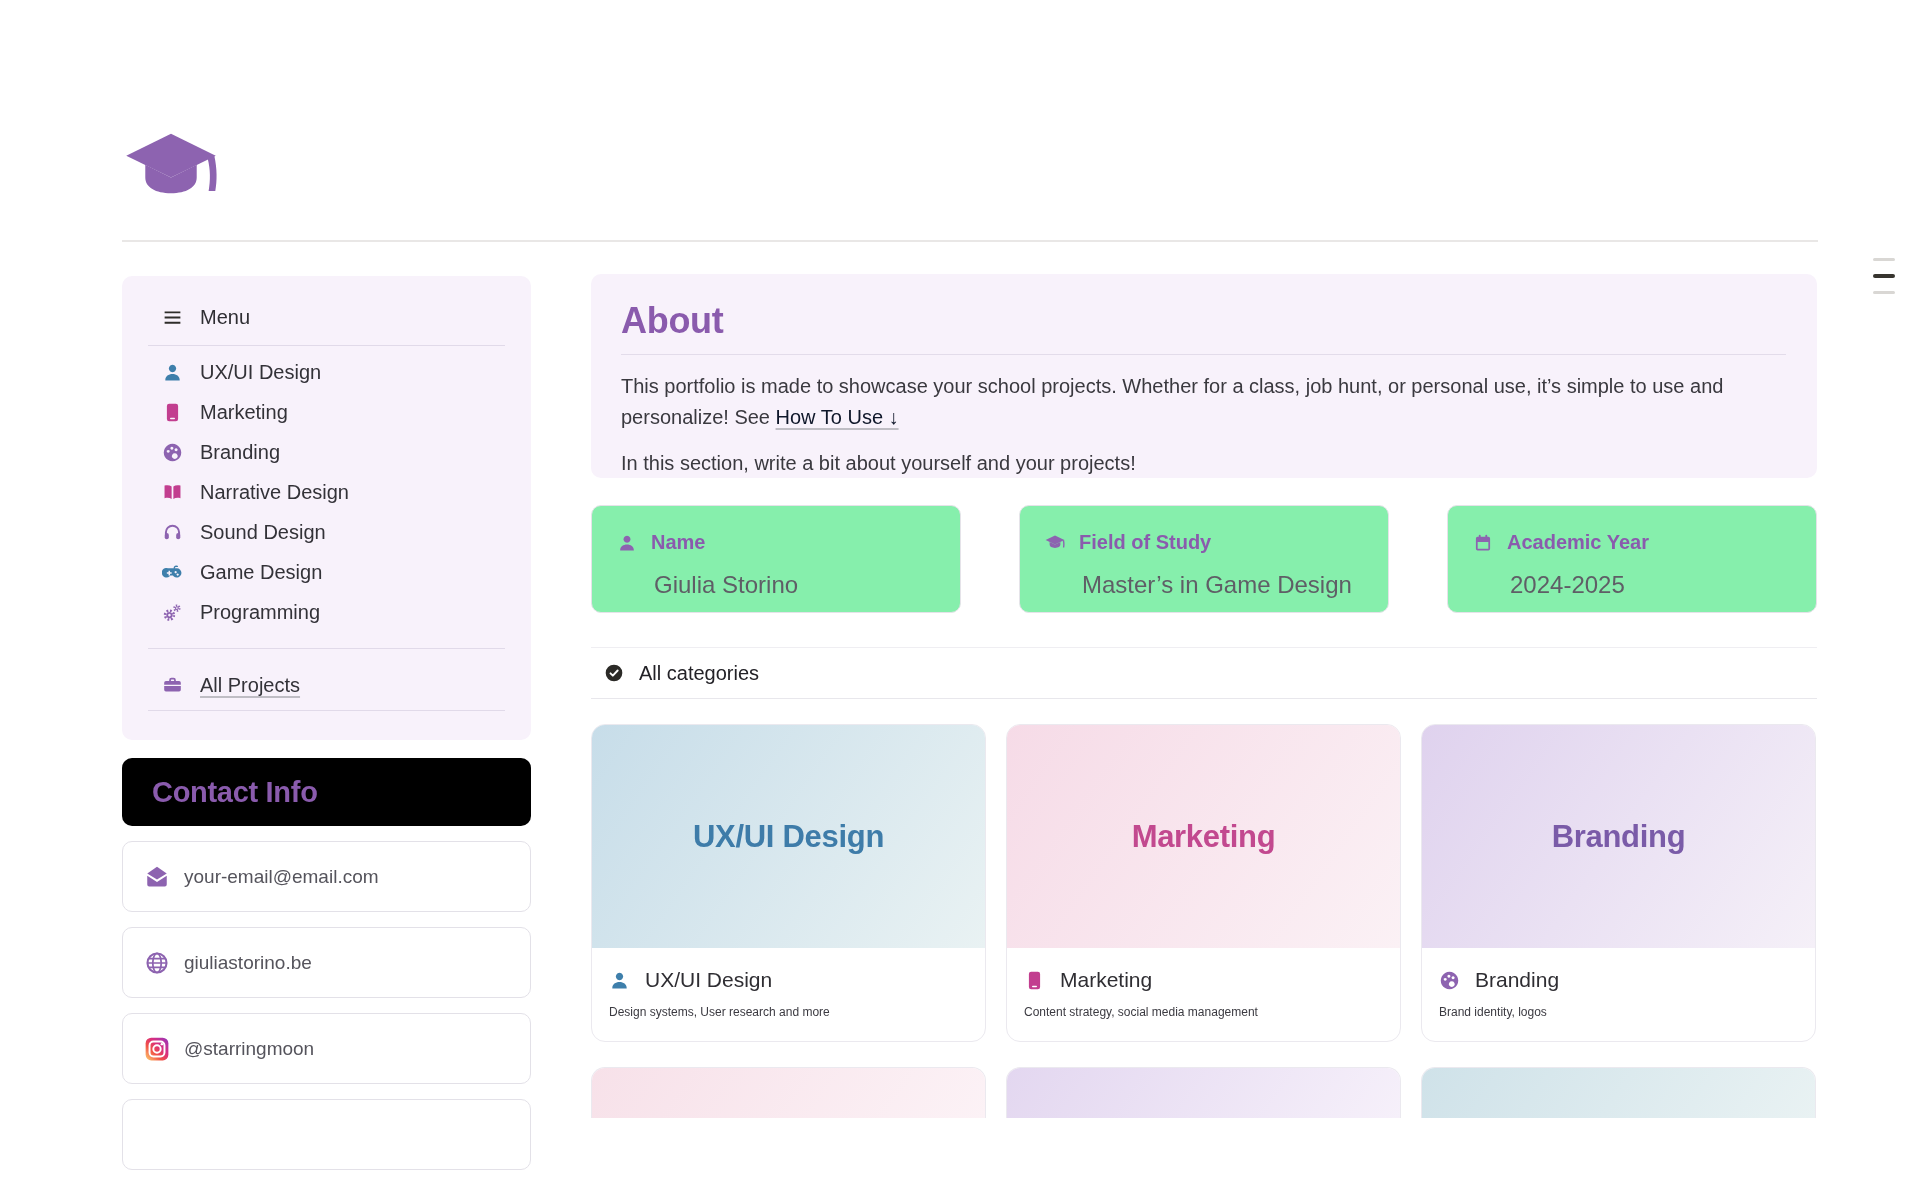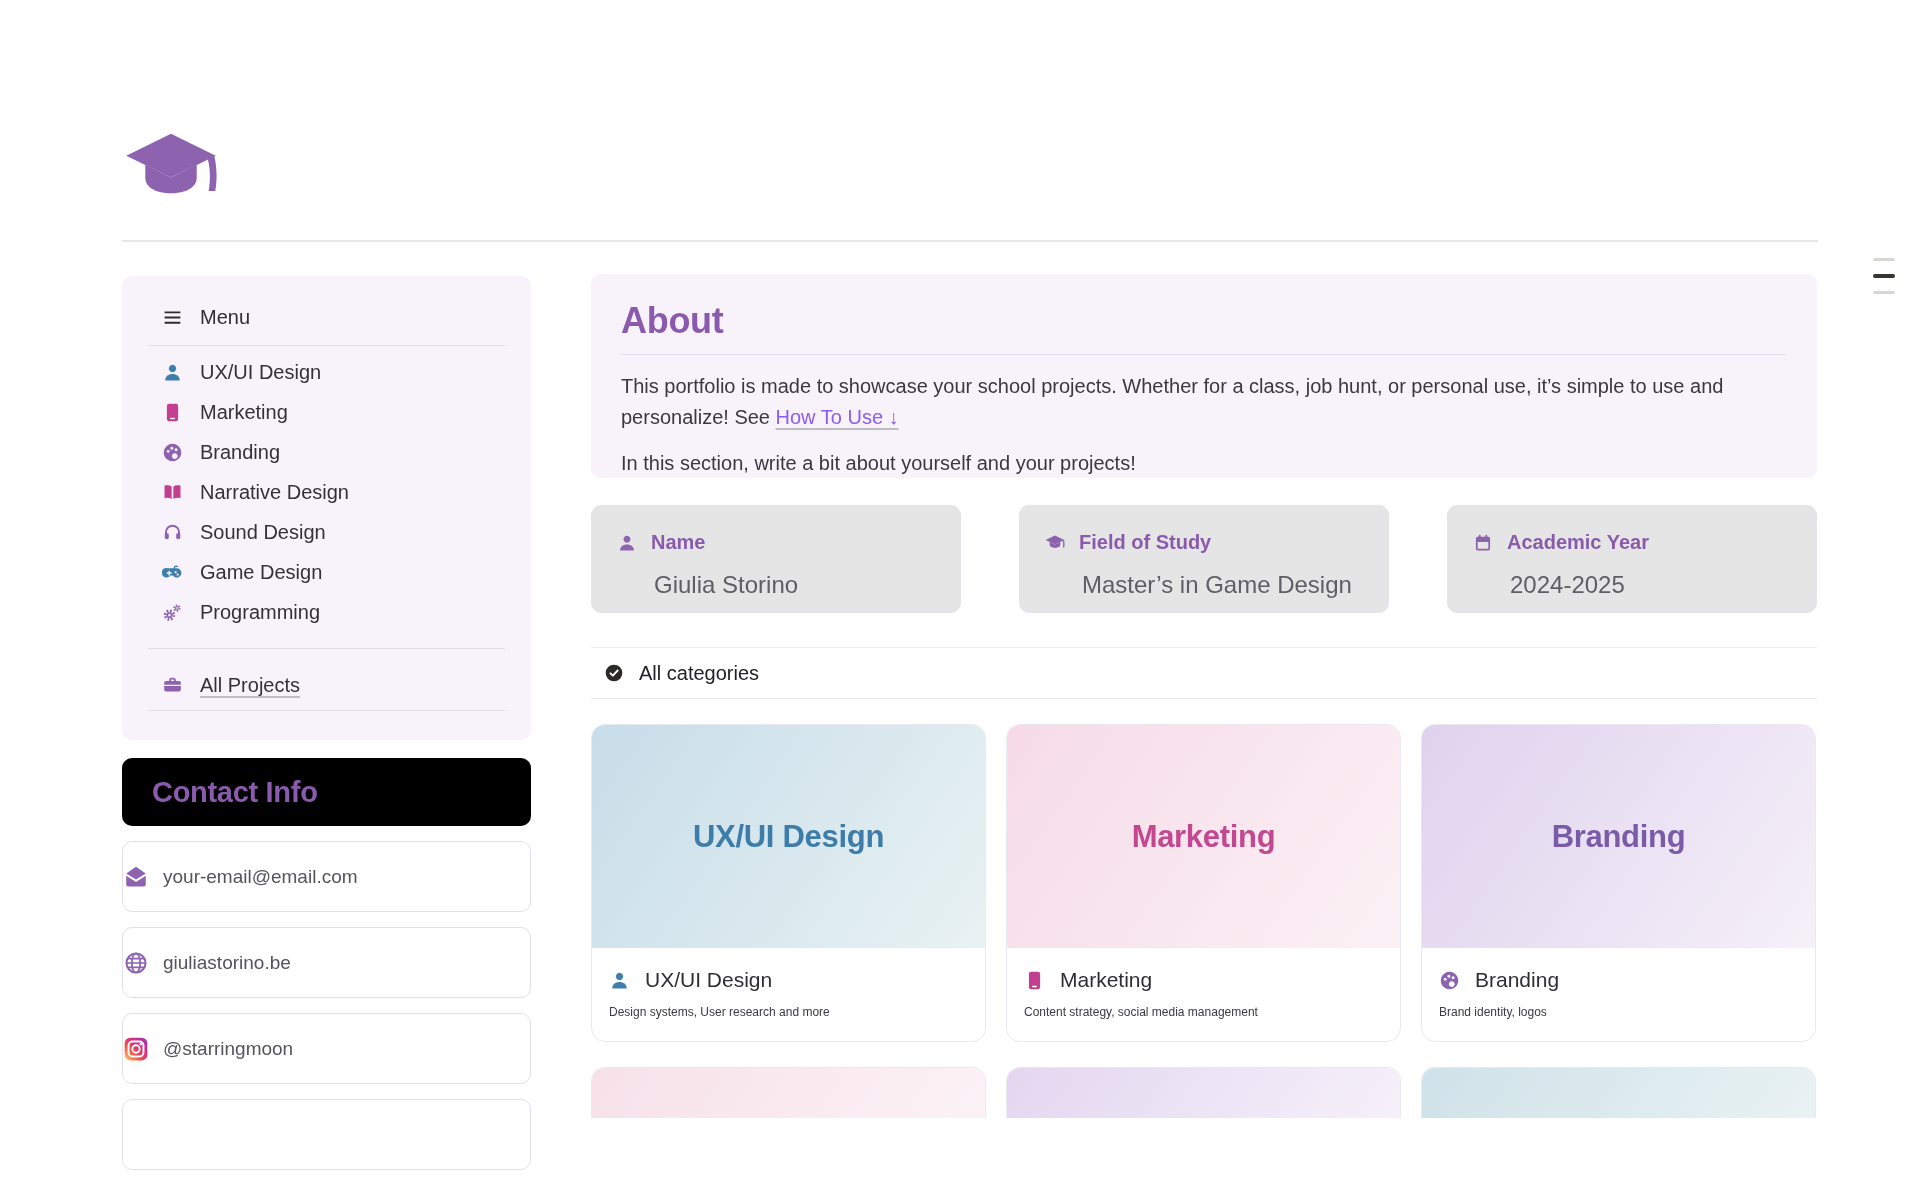--- a/index.html
+++ b/index.html
@@ -29,35 +29,35 @@
   .all-projects .lbl, .contact-link .lbl, .inline-link {
     text-decoration:underline; text-decoration-color:#bfbdc4; text-underline-offset:4px; }
   .icon { display:inline-flex; width:21px; height:21px; flex:0 0 auto; }
   .icon svg { width:100%; height:100%; }
   .icon-dark { color:#2e2d2a; }
 
   
   .contact-heading-card { background:#000000; border-radius:10px; margin-top:18px; height:68px; display:flex; align-items:center; padding-left:30px; }
   .contact-heading-card h2 { font-size:29px; font-weight:700; color:#8a5bad; letter-spacing:-0.3px; }
   .contact-card { background:#fff; border:1px solid #e3e1e8; border-radius:10px; height:71px; margin-top:15px;
-    display:flex; align-items:center; gap:14px; cursor:pointer; text-decoration:none; }
+    display:flex; align-items:center; gap:14px; padding-left:21px; cursor:pointer; text-decoration:none; }
   .contact-card .icon { width:26px; height:26px; color:#8d63b0; }
   .contact-card .lbl { font-size:19px; color:#55545c; }
 
   
   .about-card { background:#f8f2fb; border-radius:10px; padding:26px 31px 26px 30px; height:204px; }
   .about-card h2 { font-size:36px; font-weight:700; color:#8a5bad; letter-spacing:-0.3px; }
   .about-hr { height:1px; background:#e3dcea; margin:12px 0 16px 0; }
   .about-p { font-size:20px; line-height:31px; color:#3a393f; }
   .about-p + .about-p { margin-top:15px; }
-  .inline-link { color:#8b5cf6; cursor:pointer; }
+  .inline-link { color:#0f172a; cursor:pointer; }
 
   
   .info-row { display:flex; gap:58px; margin-top:27px; }
-  .info-card { width:370px; height:108px; background:#e5e5e5; border:1px solid #e5e3e9; border-radius:10px; padding:25px 0 0 25px; }
+  .info-card { width:370px; height:108px; background:#86efac; border:1px solid #e5e3e9; border-radius:10px; padding:25px 0 0 25px; }
   .info-label { display:flex; align-items:center; gap:14px; font-size:20px; font-weight:700; color:#8a5bad; }
   .info-label .icon { color:#8d63b0; width:20px; height:20px; }
   .info-value { margin-top:17px; margin-left:37px; font-size:24px; color:#5f5e66; }
 
   
   .filter-row { margin-top:34px; height:52px; display:flex; align-items:center; gap:15px;
     border-top:1px solid #efeef2; border-bottom:1px solid #e8e7ec; padding-left:13px; cursor:pointer; }
   .filter-row .icon { width:20px; height:20px; color:#2b2a27; }
   .filter-row .lbl { font-size:20px; color:#232227; }
 

